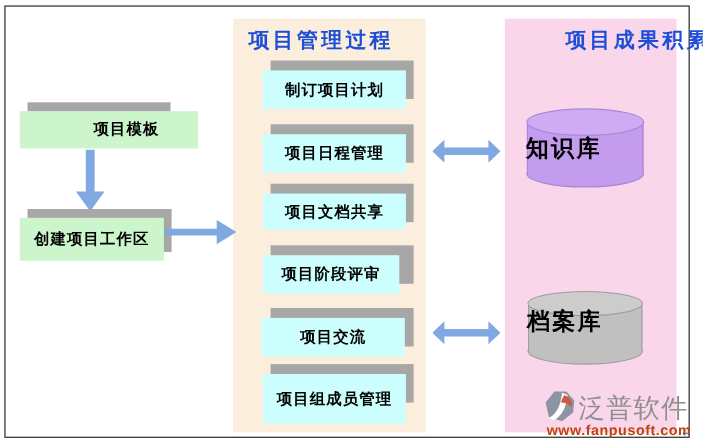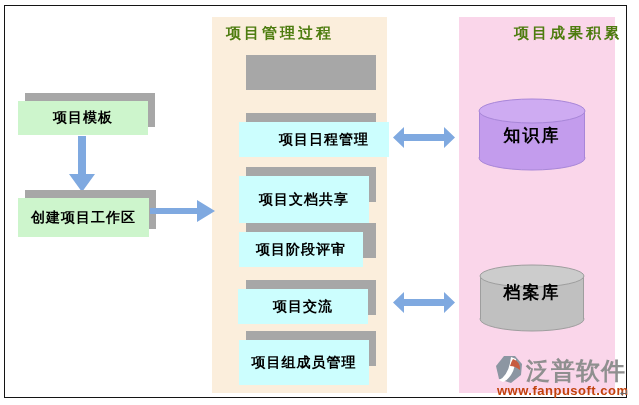--- a/index.html
+++ b/index.html
@@ -8,38 +8,38 @@
     font-family:"Liberation Sans","DejaVu Sans",sans-serif; overflow:hidden;
   }
   .frame {
     position:absolute; left:4px; top:5px; width:621px; height:391px;
     border:1px solid #141414;
   }
   .panel { position:absolute; }
   .process-panel { left:212px; top:17px; width:175px; height:376px; background:#FBEEDC; }
   .results-panel { left:459px; top:17px; width:156px; height:376px; background:#FAD6EA; }
   .panel-title {
-    position:absolute; font-size:15px; font-weight:bold; letter-spacing:3px;
-    color:#4d7c0f; white-space:nowrap;
+    position:absolute; font-size:19px; font-weight:bold; letter-spacing:3px;
+    color:#1d4ed8; white-space:nowrap;
   }
   .shadow { position:absolute; background:#A7A7A7; }
   .node {
     position:absolute; display:flex; align-items:center; justify-content:center;
     font-size:14px; font-weight:bold; color:#000; letter-spacing:1px; white-space:nowrap;
   }
   .green-box { background:#CDF5CC; }
   .cyan-box  { background:#CCFEFE; }
   .arrow { position:absolute; }
   .cyl { position:absolute; }
   .cyl-label {
-    position:absolute; text-align:center; font-size:17px; font-weight:bold;
+    position:absolute; font-size:21px; font-weight:bold;
     color:#000; letter-spacing:2px; line-height:16px;
   }
   .brand-name {
-    position:absolute; left:526px; top:355px; font-size:24px; font-weight:bold;
+    position:absolute; left:526px; top:355px; font-size:24px; font-weight:normal;
     color:#8F8F8F; letter-spacing:1px; white-space:nowrap;text-align:right;
   }
   .brand-url {
     position:absolute; left:497px; top:383px; font-size:13px; font-weight:bold;
     color:#c2410c; letter-spacing:0.5px; white-space:nowrap;
   }
   .pmark { position:absolute; left:620px; top:387px; font-size:11px; color:#6b6b6b; }
 </style>
 </head>
 <body>
@@ -48,46 +48,49 @@
 
   <div class="frame"></div>
 
   <div class="panel process-panel"></div>
   <div class="panel-title" style="left:226px; top:24px;">项目管理过程</div>
 
   <div class="panel results-panel"></div>
   <div class="panel-title" style="left:467px; top:24px;margin-left:47px;">项目成果积累</div>
 
   <div class="shadow" style="left:25px; top:93px; width:130px; height:34px;"></div>
-  <div class="node green-box" style="left:18px; top:101px; width:130px; height:34px;">
+  <div class="node green-box" style="left:18px; top:101px; width:130px; height:34px;padding-left:32px;">
     <span>项目模板</span>
   </div>
 
   <svg class="arrow" style="left:68px; top:136px;" width="28" height="56" viewBox="0 0 28 56">
     <polygon points="10,0 18,0 18,38 27,38 14,56 1,38 10,38" fill="#7FA9E0"></polygon>
   </svg>
 
   <div class="shadow" style="left:25px; top:190px; width:131px; height:39px;"></div>
   <div class="node green-box" style="left:18px; top:198px; width:131px; height:39px;text-align:right;">
     <span>创建项目工作区</span>
   </div>
 
   <svg class="arrow" style="left:150px; top:199px;" width="65" height="24" viewBox="0 0 65 24">
     <polygon points="0,9 47,9 47,1 65,12 47,23 47,15 0,15" fill="#7FA9E0"></polygon>
   </svg>
 
   <div class="shadow" style="left:246px; top:55px; width:130px; height:35px;"></div>
+  <div class="node cyan-box" style="left:239px; top:64px; width:130px; height:35px;">
+    <span>制订项目计划</span>
+  </div>
 
   <div class="shadow" style="left:246px; top:113px; width:130px; height:35px;"></div>
-  <div class="node cyan-box" style="left:239px; top:122px; width:130px; height:35px;padding-left:20px;">
+  <div class="node cyan-box" style="left:239px; top:122px; width:130px; height:35px;">
     <span>项目日程管理</span>
   </div>
 
   <div class="shadow" style="left:246px; top:167px; width:130px; height:35px;"></div>
-  <div class="node cyan-box" style="left:239px; top:176px; width:130px; height:47px;">
+  <div class="node cyan-box" style="left:239px; top:176px; width:130px; height:33px;">
     <span>项目文档共享</span>
   </div>
 
   <div class="shadow" style="left:246px; top:223px; width:130px; height:35px;"></div>
   <div class="node cyan-box" style="left:239px; top:232px; width:124px; height:35px;">
     <span>项目阶段评审</span>
   </div>
 
   <div class="shadow" style="left:246px; top:280px; width:130px; height:35px;"></div>
   <div class="node cyan-box" style="left:238px; top:289px; width:130px; height:35px;">

